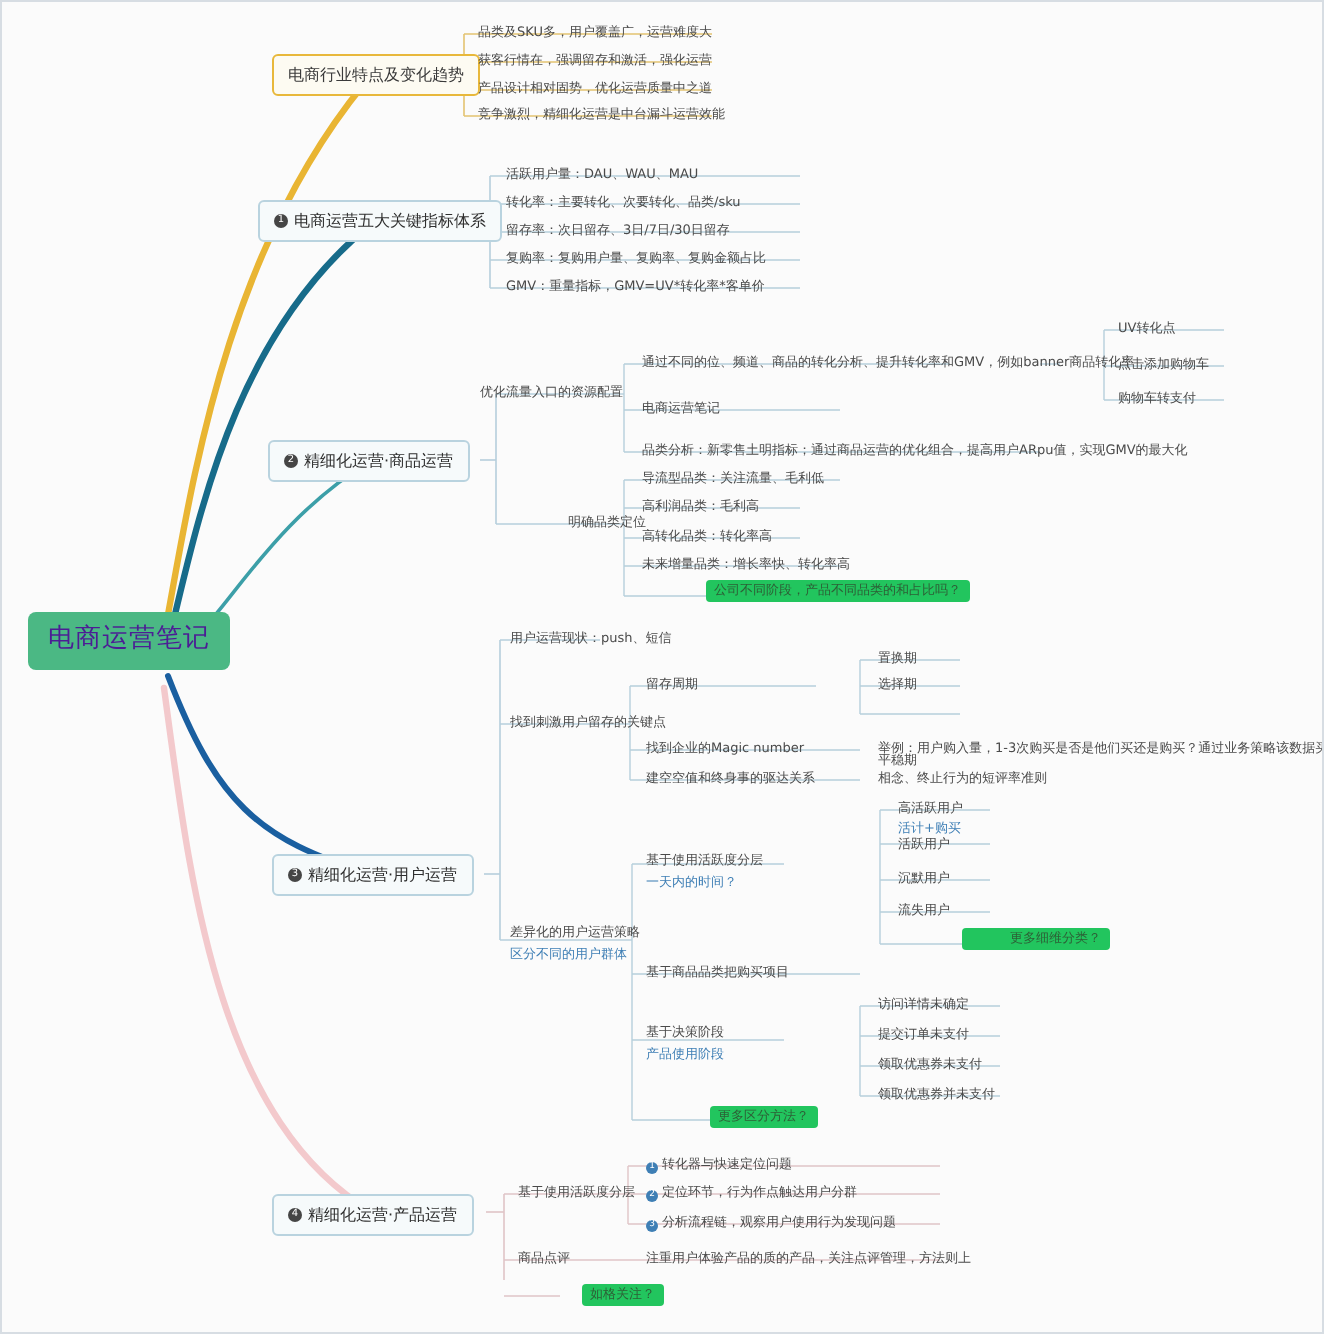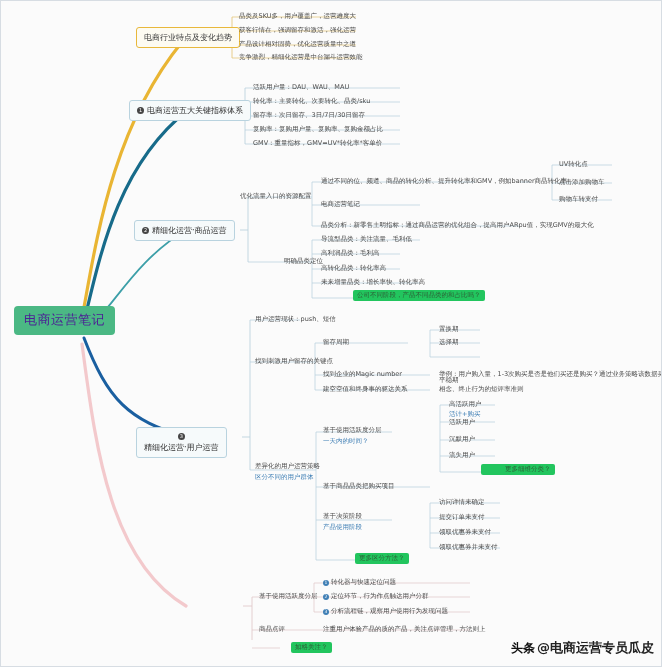--- a/index.html
+++ b/index.html
@@ -192,21 +192,21 @@
   <div class="node leaf" style="left:556px;top:177px;">点击添加购物车</div>
   <div class="node leaf" style="left:556px;top:194px;">购物车转支付</div>
 
   <div class="node leaf" style="left:253px;top:256px;margin-left:28px;">明确品类定位</div>
   <div class="node leaf" style="left:318px;top:234px;text-align:center;">导流型品类：关注流量、毛利低</div>
   <div class="node leaf" style="left:318px;top:248px;">高利润品类：毛利高</div>
   <div class="node leaf" style="left:318px;top:263px;">高转化品类：转化率高</div>
   <div class="node leaf" style="left:318px;top:277px;">未来增量品类：增长率快、转化率高</div>
   <div class="node hl" style="left:316px;top:290px;">公司不同阶段，产品不同品类的和占比吗？</div>
 
-  <div class="node l1 blue" style="left:136px;top:427px;flex-direction:column;">
+  <div class="node l1 blue" style="left:136px;top:427px;">
     <span class="bullet">3</span>
     <span>精细化运营·用户运营</span>
   </div>
 
   <div class="node leaf" style="left:252px;top:314px;">用户运营现状：push、短信</div>
   <div class="node leaf" style="left:252px;top:356px;">找到刺激用户留存的关键点</div>
 
   <div class="node leaf" style="left:320px;top:337px;">留存周期</div>
   <div class="node leaf" style="left:436px;top:324px;">置换期</div>
   <div class="node leaf" style="left:436px;top:337px;">选择期</div>
@@ -234,35 +234,35 @@
 
   <div class="node leaf" style="left:320px;top:511px;">基于决策阶段</div>
   <div class="node leaf blue-t" style="left:320px;top:522px;">产品使用阶段</div>
   <div class="node leaf" style="left:436px;top:497px;">访问详情未确定</div>
   <div class="node leaf" style="left:436px;top:512px;">提交订单未支付</div>
   <div class="node leaf" style="left:436px;top:527px;">领取优惠券未支付</div>
   <div class="node leaf" style="left:436px;top:542px;">领取优惠券并未支付</div>
 
   <div class="node hl" style="left:318px;top:553px;">更多区分方法？</div>
 
+  <div class="node l1 blue" style="left:136px;top:597px;">
+    <span class="bullet">4</span>
+    <span>精细化运营·产品运营</span>
+  </div>
 
   <div class="node leaf" style="left:256px;top:591px;">基于使用活跃度分层</div>
   <div class="node leaf" style="left:320px;top:577px;">
     <span class="numb">1</span><span>转化器与快速定位问题</span>
   </div>
   <div class="node leaf" style="left:320px;top:591px;">
     <span class="numb">2</span><span>定位环节，行为作点触达用户分群</span>
   </div>
   <div class="node leaf" style="left:320px;top:606px;">
     <span class="numb">3</span><span>分析流程链，观察用户使用行为发现问题</span>
   </div>
 
   <div class="node leaf" style="left:256px;top:624px;">商品点评</div>
   <div class="node leaf" style="left:320px;top:624px;">注重用户体验产品的质的产品，关注点评管理，方法则上</div>
   <div class="node hl" style="left:254px;top:642px;">如格关注？</div>
 
-  <div class="watermark">
-    <span class="wm-logo">头条</span>
-    <span>@电商运营专员瓜皮</span>
-  </div>
 
   <div class="border-frame"></div>
 </div>
 
 </body></html>

